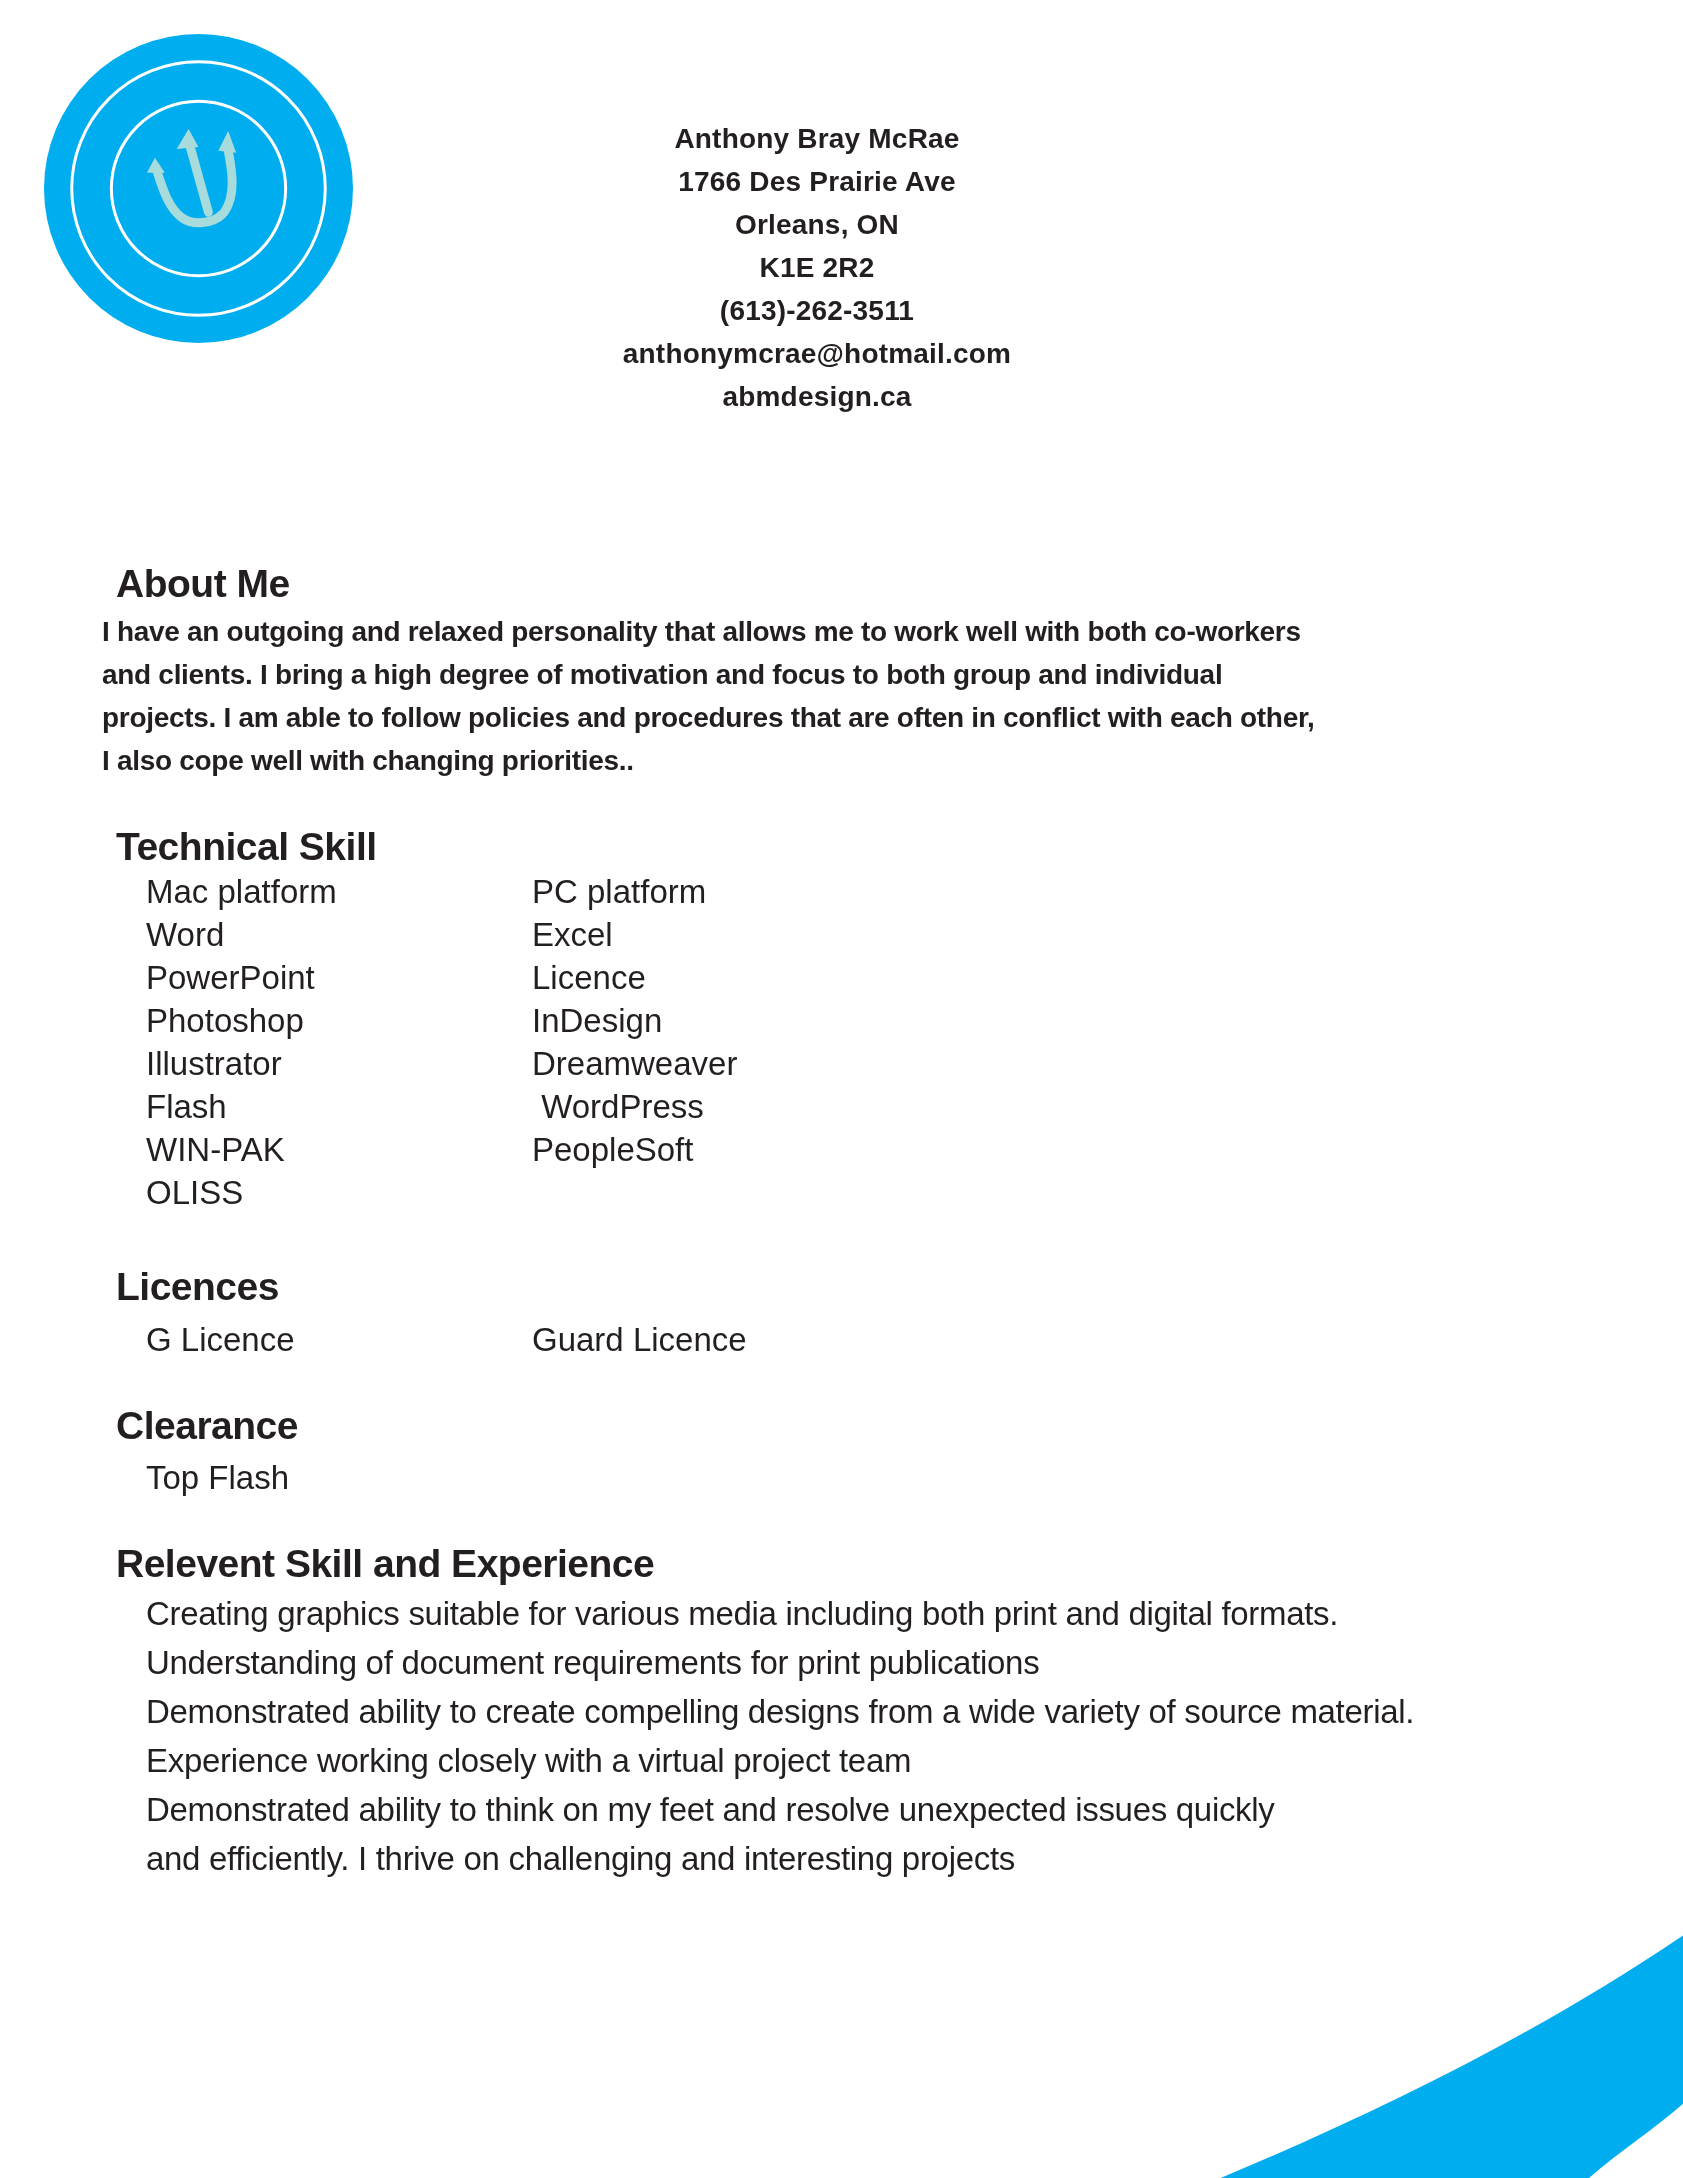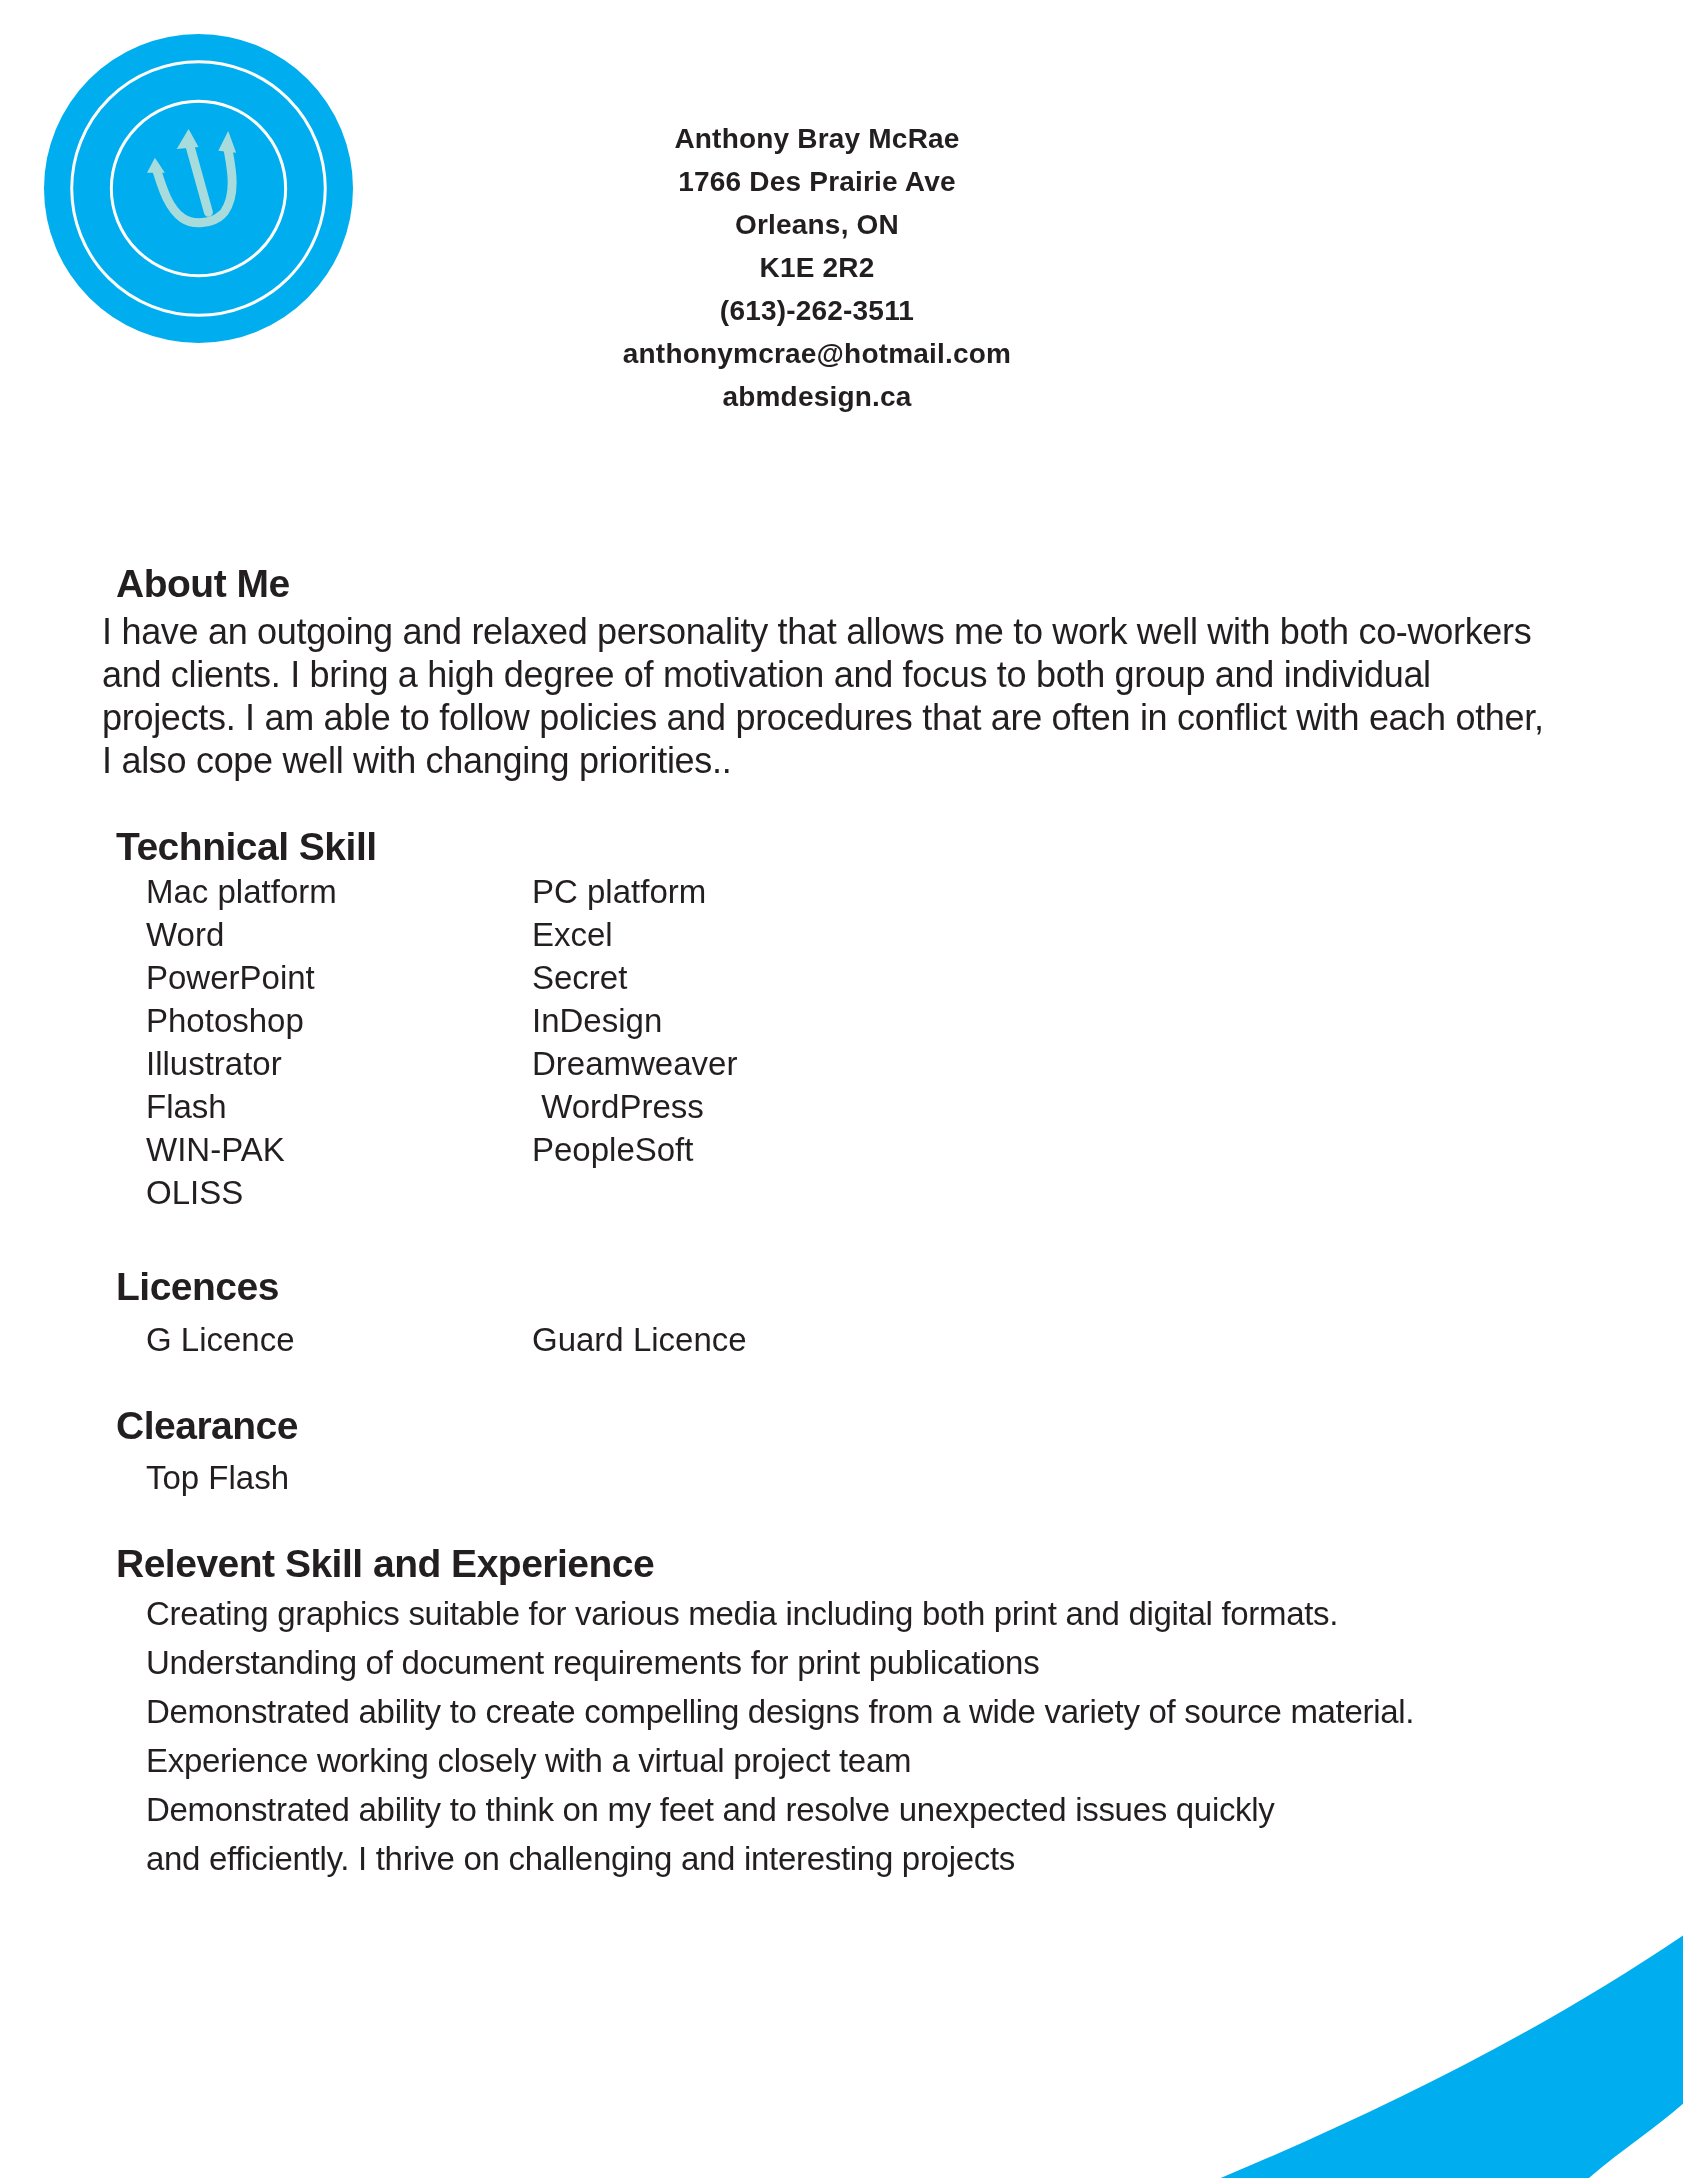--- a/index.html
+++ b/index.html
@@ -42,23 +42,24 @@
       font-size: 39px;
       line-height: 44px;
       letter-spacing: -0.5px;
       white-space: nowrap;
     }
     .about-body {
       position: absolute;
       left: 102px;
       top: 610px;
       width: 1505px;
-      font-size: 36px;
+      font-size: 28px;
       line-height: 43px;
       letter-spacing: -0.3px;
+      font-weight: bold;
     }
     .about-body div { white-space: nowrap; }
 
     .list {
       position: absolute;
       font-size: 33px;
       line-height: 43px;
       white-space: nowrap;
     }
     .col-left { left: 146px; }
@@ -132,21 +133,21 @@
   <div>PowerPoint</div>
   <div>Photoshop</div>
   <div>Illustrator</div>
   <div>Flash</div>
   <div>WIN-PAK</div>
   <div>OLISS</div>
 </div>
 <div class="list col-right" style="top:870px;">
   <div>PC platform</div>
   <div>Excel</div>
-  <div>Secret</div>
+  <div>Licence</div>
   <div>InDesign</div>
   <div>Dreamweaver</div>
   <div style="white-space:pre;"> WordPress</div>
   <div>PeopleSoft</div>
 </div>
 
 <div class="section-heading" style="top:1265px;">Licences</div>
 <div class="list col-left" style="top:1318px;">
   <div>G Licence</div>
 </div>

